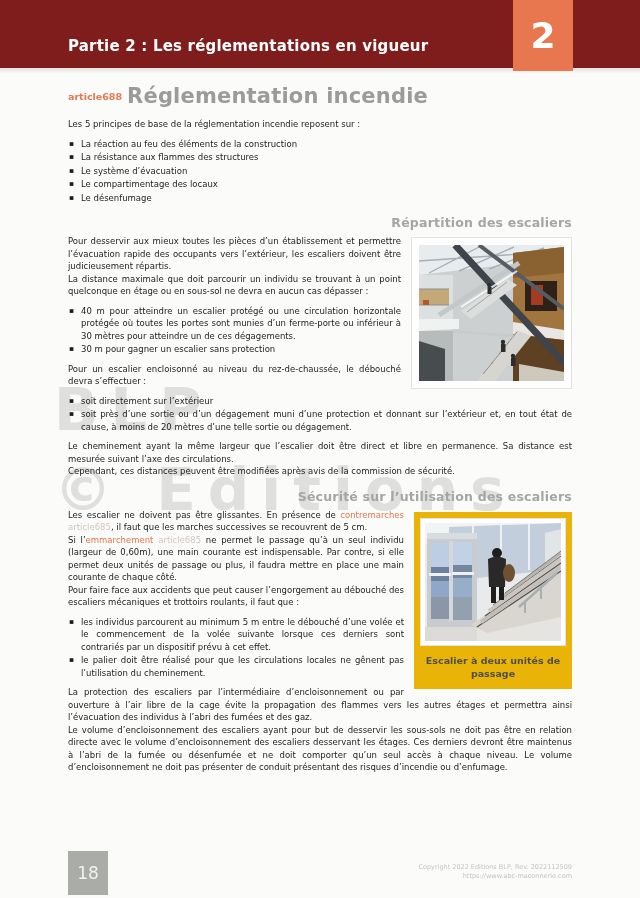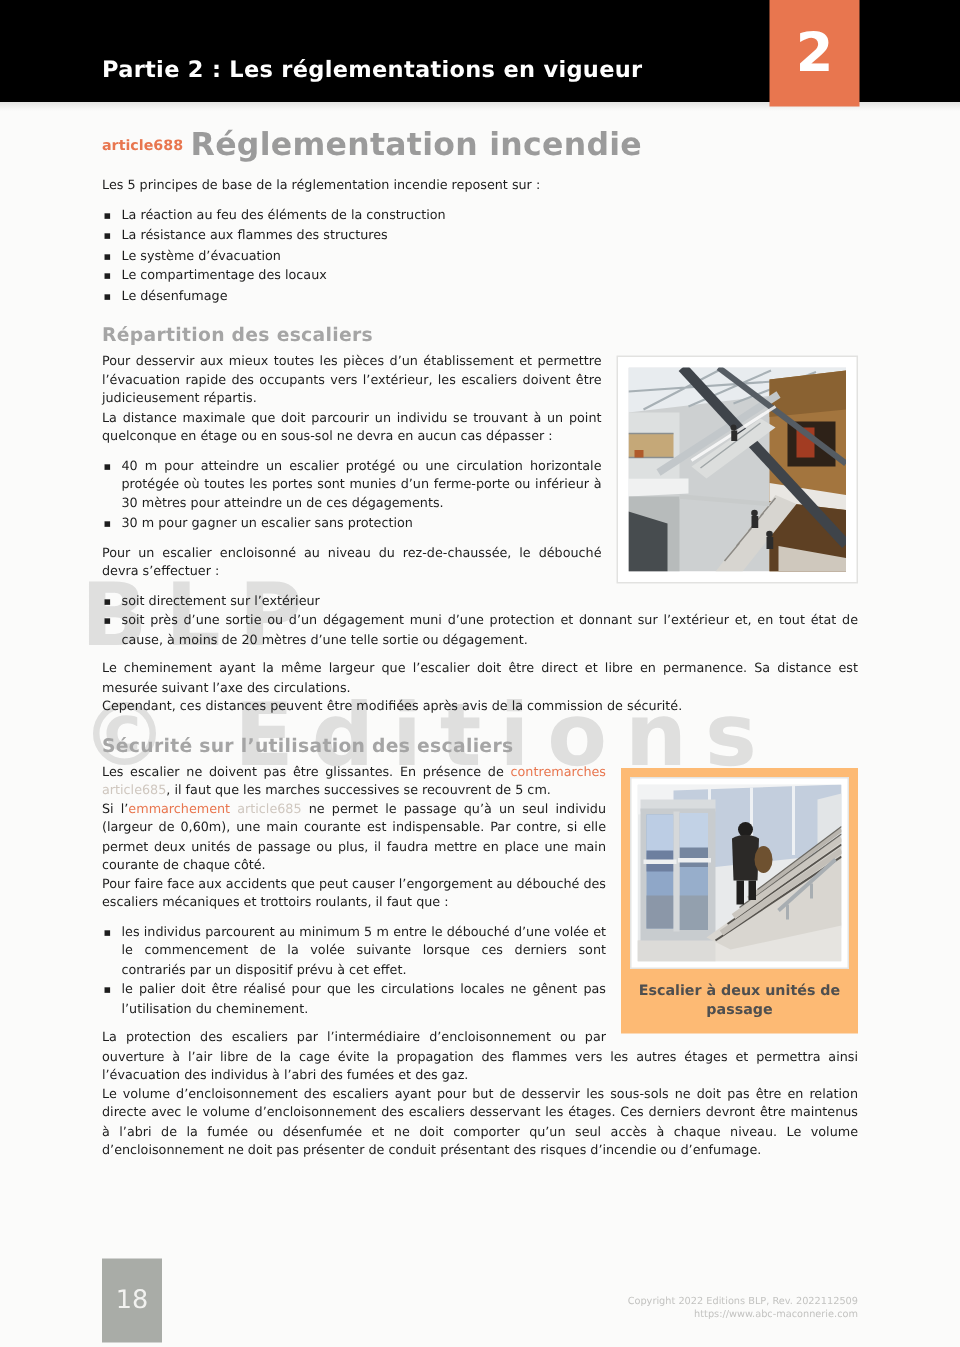--- a/index.html
+++ b/index.html
@@ -2,55 +2,55 @@
 <html><head>
 <meta charset="utf-8">
 <style>
   html,body { margin:0; padding:0; background:#fff; }
   .page {
     position:relative; width:640px; height:898px; overflow:hidden;
     background:#fbfbfa; font-family:"DejaVu Sans", sans-serif;
     border-bottom:2px solid #e8e8e6;
   }
   
-  .band { position:absolute; top:0; left:0; width:640px; height:68px; background:#000000; z-index:2; }
+  .band { position:absolute; top:0; left:0; width:640px; height:68px; background:#7f1d1d; z-index:2; }
   .band::after { content:""; position:absolute; left:0; top:68px; width:640px; height:6px;
                  background:linear-gradient(#e3e3e1, rgba(250,250,250,0)); }
   .band-title { position:absolute; left:68px; bottom:13px; color:#ffffff; font-weight:bold; font-size:15px; letter-spacing:0.2px; }
   .chapter-box { position:absolute; top:0; left:513px; width:60px; height:71px; background:#e8764f;
                  display:flex; align-items:center; justify-content:center; z-index:3; }
   .chapter-box span { color:#fff; font-weight:bold; font-size:36px; }
   
   .watermark { position:absolute; left:54px; top:370px; z-index:1; pointer-events:none;
                font-weight:bold; font-size:58px; line-height:80px; letter-spacing:12px;
                color:rgba(125,125,125,0.22); white-space:nowrap; }
   
   .content { position:absolute; left:68px; top:82px; width:504px; z-index:2; }
   .title-row { margin:2px 0 10px 0; }
   .article-tag { color:#e8764f; font-weight:bold; font-size:9.5px; margin-right:5px; vertical-align:3px; }
   .doc-title { display:inline; margin:0; color:#9b9b9b; font-weight:bold; font-size:21px; letter-spacing:0.2px; }
   p.body { margin:0; font-size:8.5px; line-height:12.5px; color:#1d1d1d; text-align:justify; }
   p.gap { margin-top:7px; }
   ul.sq { list-style:none; margin:7px 0; padding:0; }
   ul.sq li { position:relative; padding-left:13px; margin:1px 0; font-size:8.5px; line-height:12.5px; color:#1d1d1d; text-align:justify; }
   ul.sq li::before { content:"▪"; position:absolute; left:1px; top:0; font-size:7.5px; color:#1d1d1d; }
-  h2.sec { margin:11px 0 5px 0; font-size:12.5px; font-weight:bold; color:#a5a5a5; letter-spacing:0.2px; }
+  h2.sec { margin:11px 0 5px 0; font-size:12.5px; font-weight:bold; color:#a5a5a5; letter-spacing:0.2px;text-align:right; }
   h2.clear { clear:both; }
   .link { color:#e8764f; cursor:pointer; }
   .ref { color:#cfc7bf; cursor:pointer; }
   
   .fig1 { float:right; width:161px; margin:1px 0 8px 10px; background:#ffffff; border:1px solid #e2e2e0;
           padding:7px; box-sizing:border-box; }
   .fig1 svg { display:block; width:145px; height:136px; }
-  .fig2 { float:right; width:158px; margin:3px 0 10px 10px; background:#fdba74; padding:6px 6px 9px 6px; box-sizing:border-box; }
+  .fig2 { float:right; width:158px; margin:3px 0 10px 10px; background:#eab308; padding:6px 6px 9px 6px; box-sizing:border-box; }
   .fig2-photo { background:#fff; border:1px solid #e4e4e2; padding:4px; }
   .fig2-photo svg { display:block; width:136px; height:118px; }
   .fig-caption { margin-top:8px; font-size:9.5px; font-weight:bold; color:#4f4f4f; text-align:center; line-height:13px; }
   
-  .page-number { position:absolute; left:68px; bottom:3px; width:40px; height:56px; background:#a9aca7; z-index:2;
+  .page-number { position:absolute; left:68px; bottom:3px; width:40px; height:44px; background:#a9aca7; z-index:2;
                  display:flex; align-items:center; justify-content:center; color:#f2f2f0; font-size:17px; }
   .copyright { position:absolute; right:68px; bottom:17px; z-index:2; text-align:right;
                font-size:6.5px; line-height:9px; color:#c3c3c1; }
 </style>
 </head>
 <body>
 
 <div class="page">
 
   <div class="watermark">

